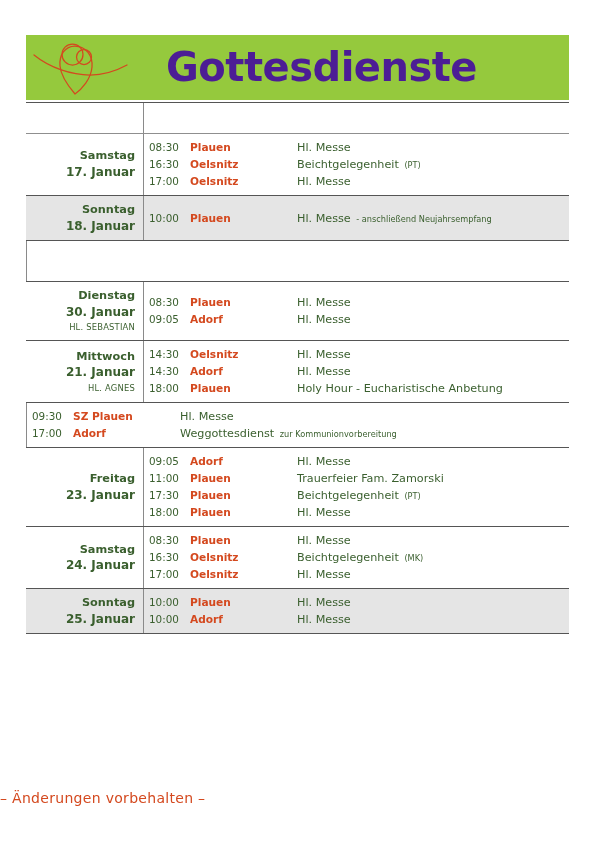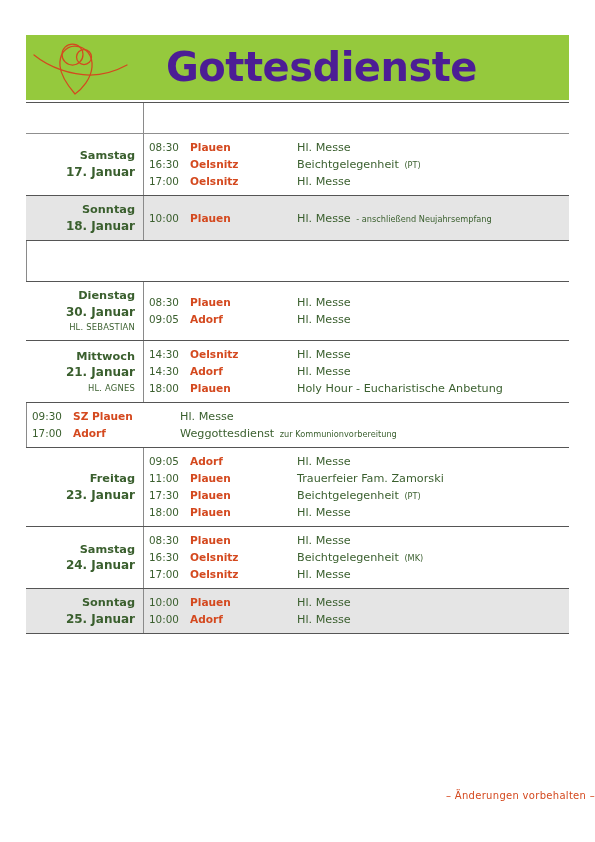--- a/index.html
+++ b/index.html
@@ -160,23 +160,23 @@
   }
   .headrow .daycell { padding: 0; }
   .headrow .schedcell { padding: 0; }
 
   
   .footer {
     position: absolute;
     left: 0;
     top: 790px;
     width: 595px;
-    text-align: right;
+    text-align: left;
     color: #d4491f;
-    font-size: 10px;
+    font-size: 14px;
     letter-spacing: 0.3px;
   }
 </style>
 </head>
 <body>
 
 <div class="page">
 
   <div class="banner">
     <div class="logo">

